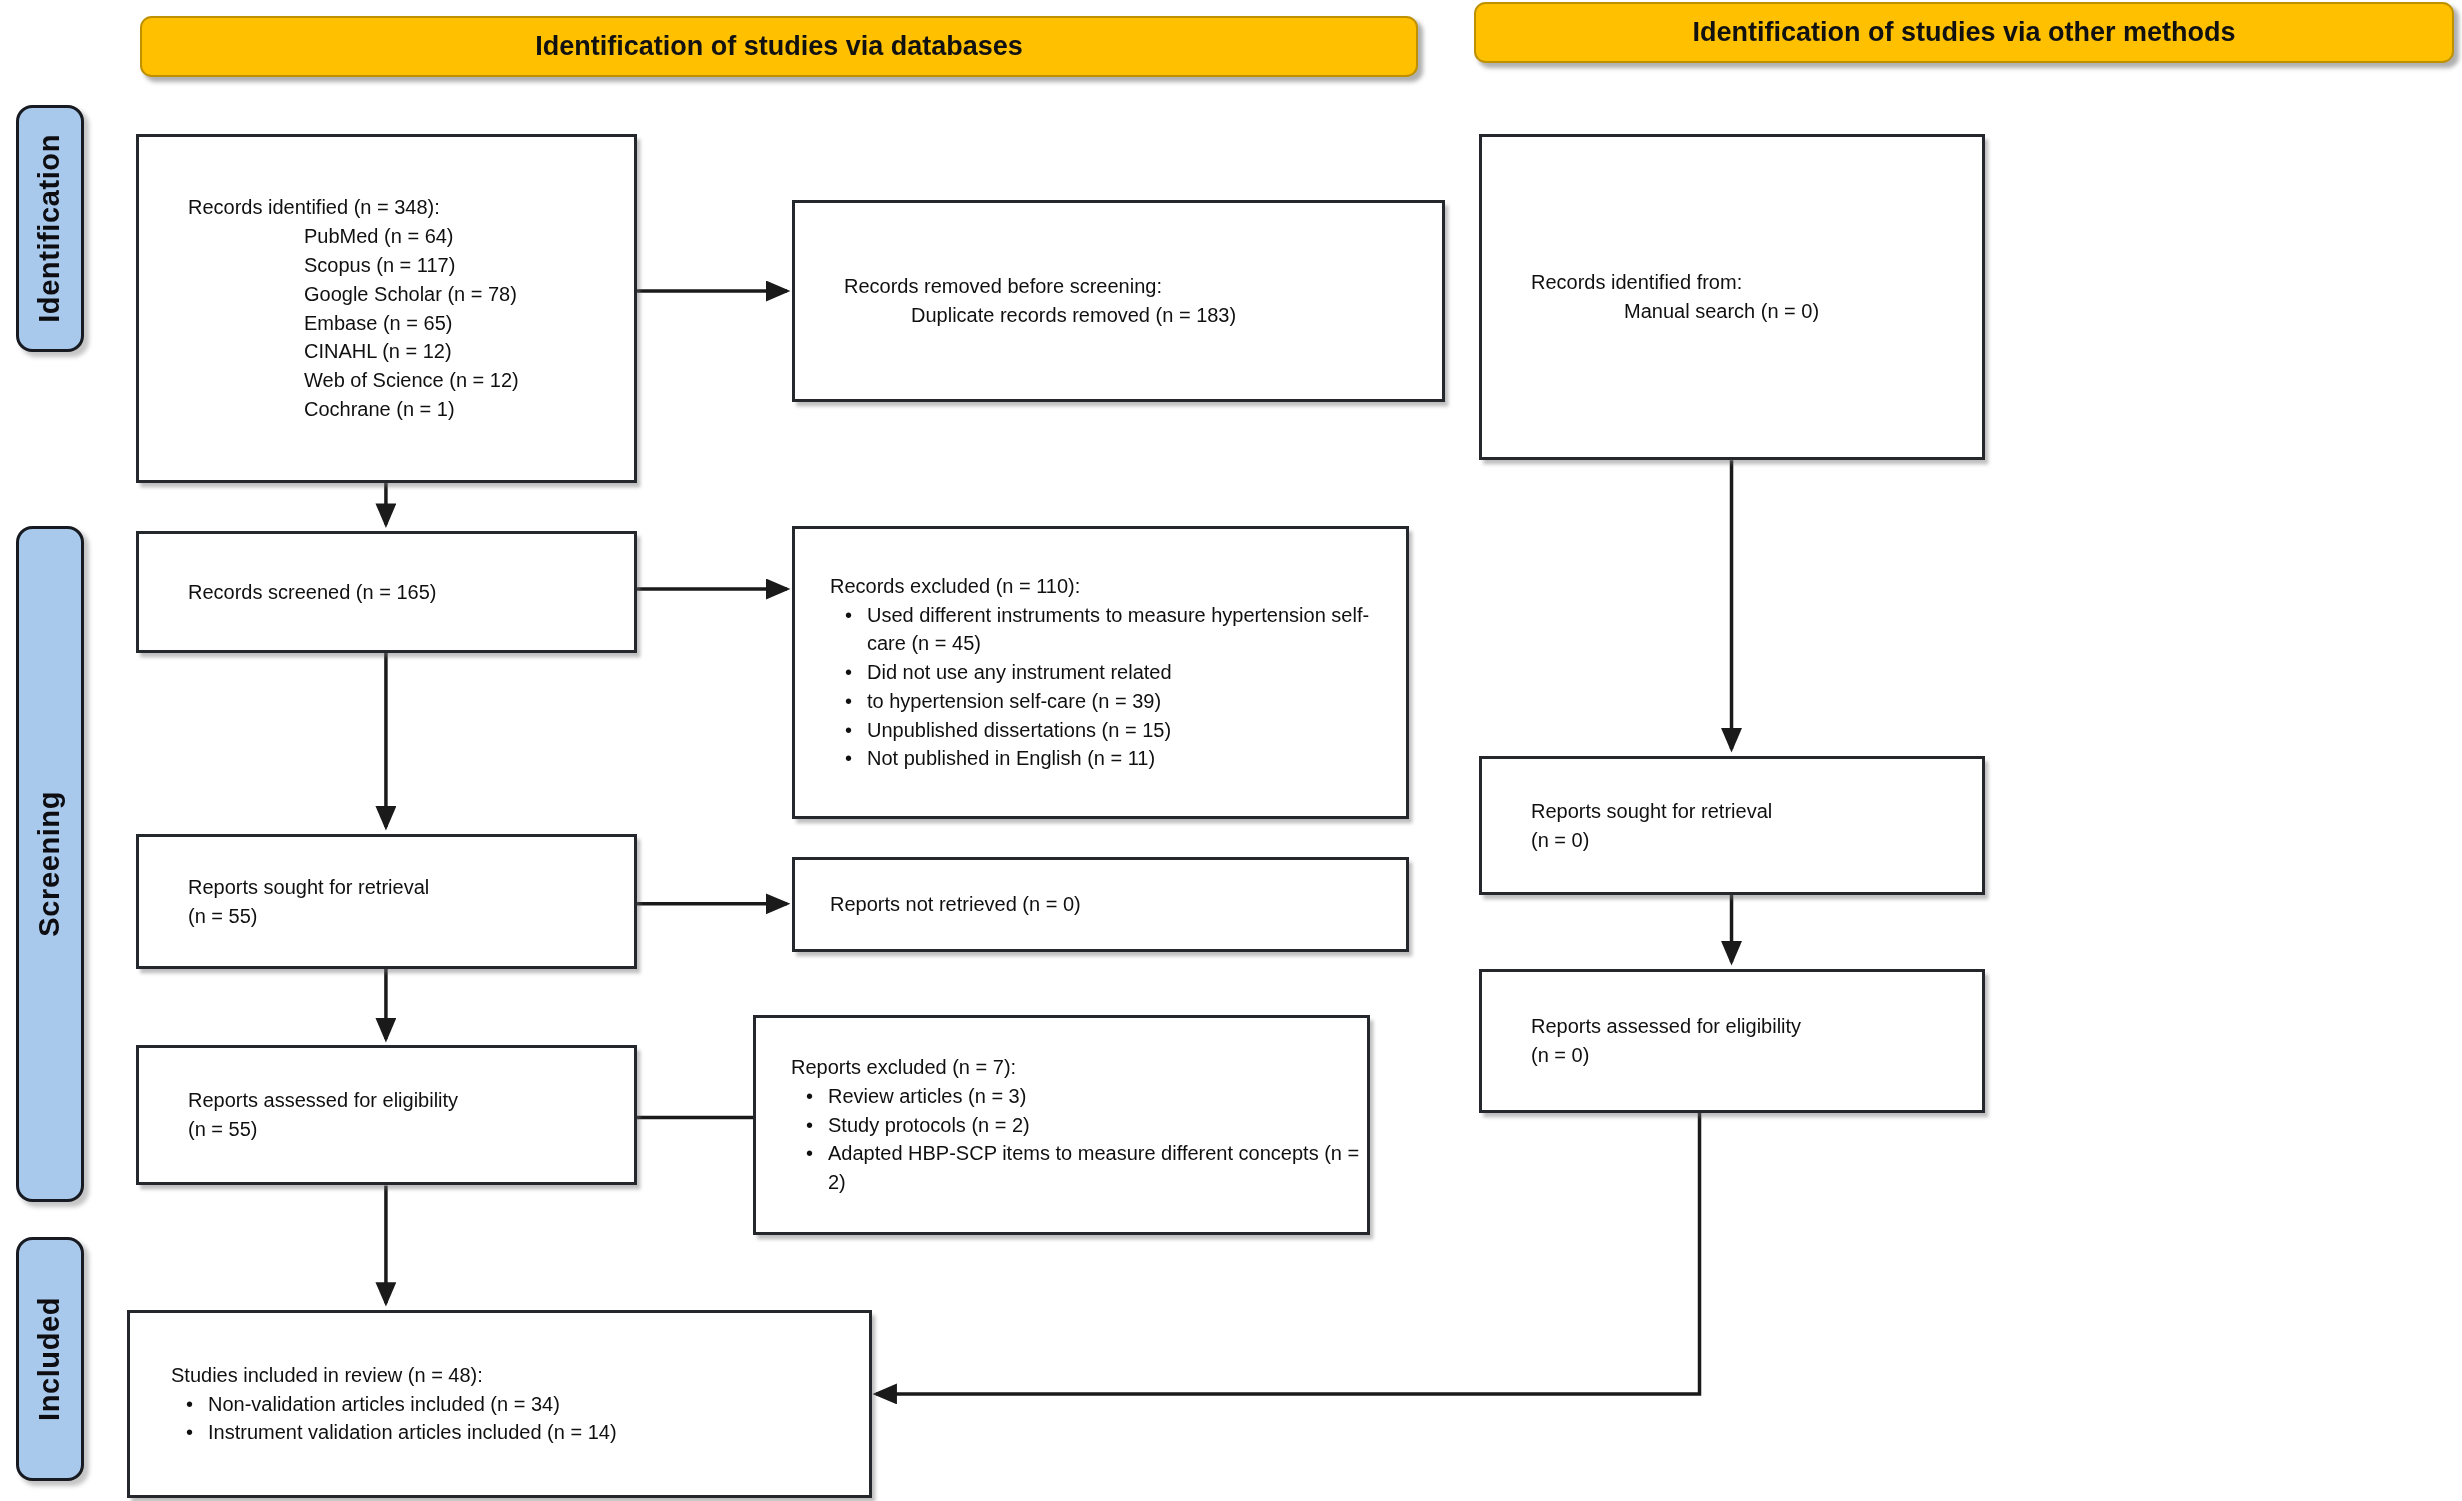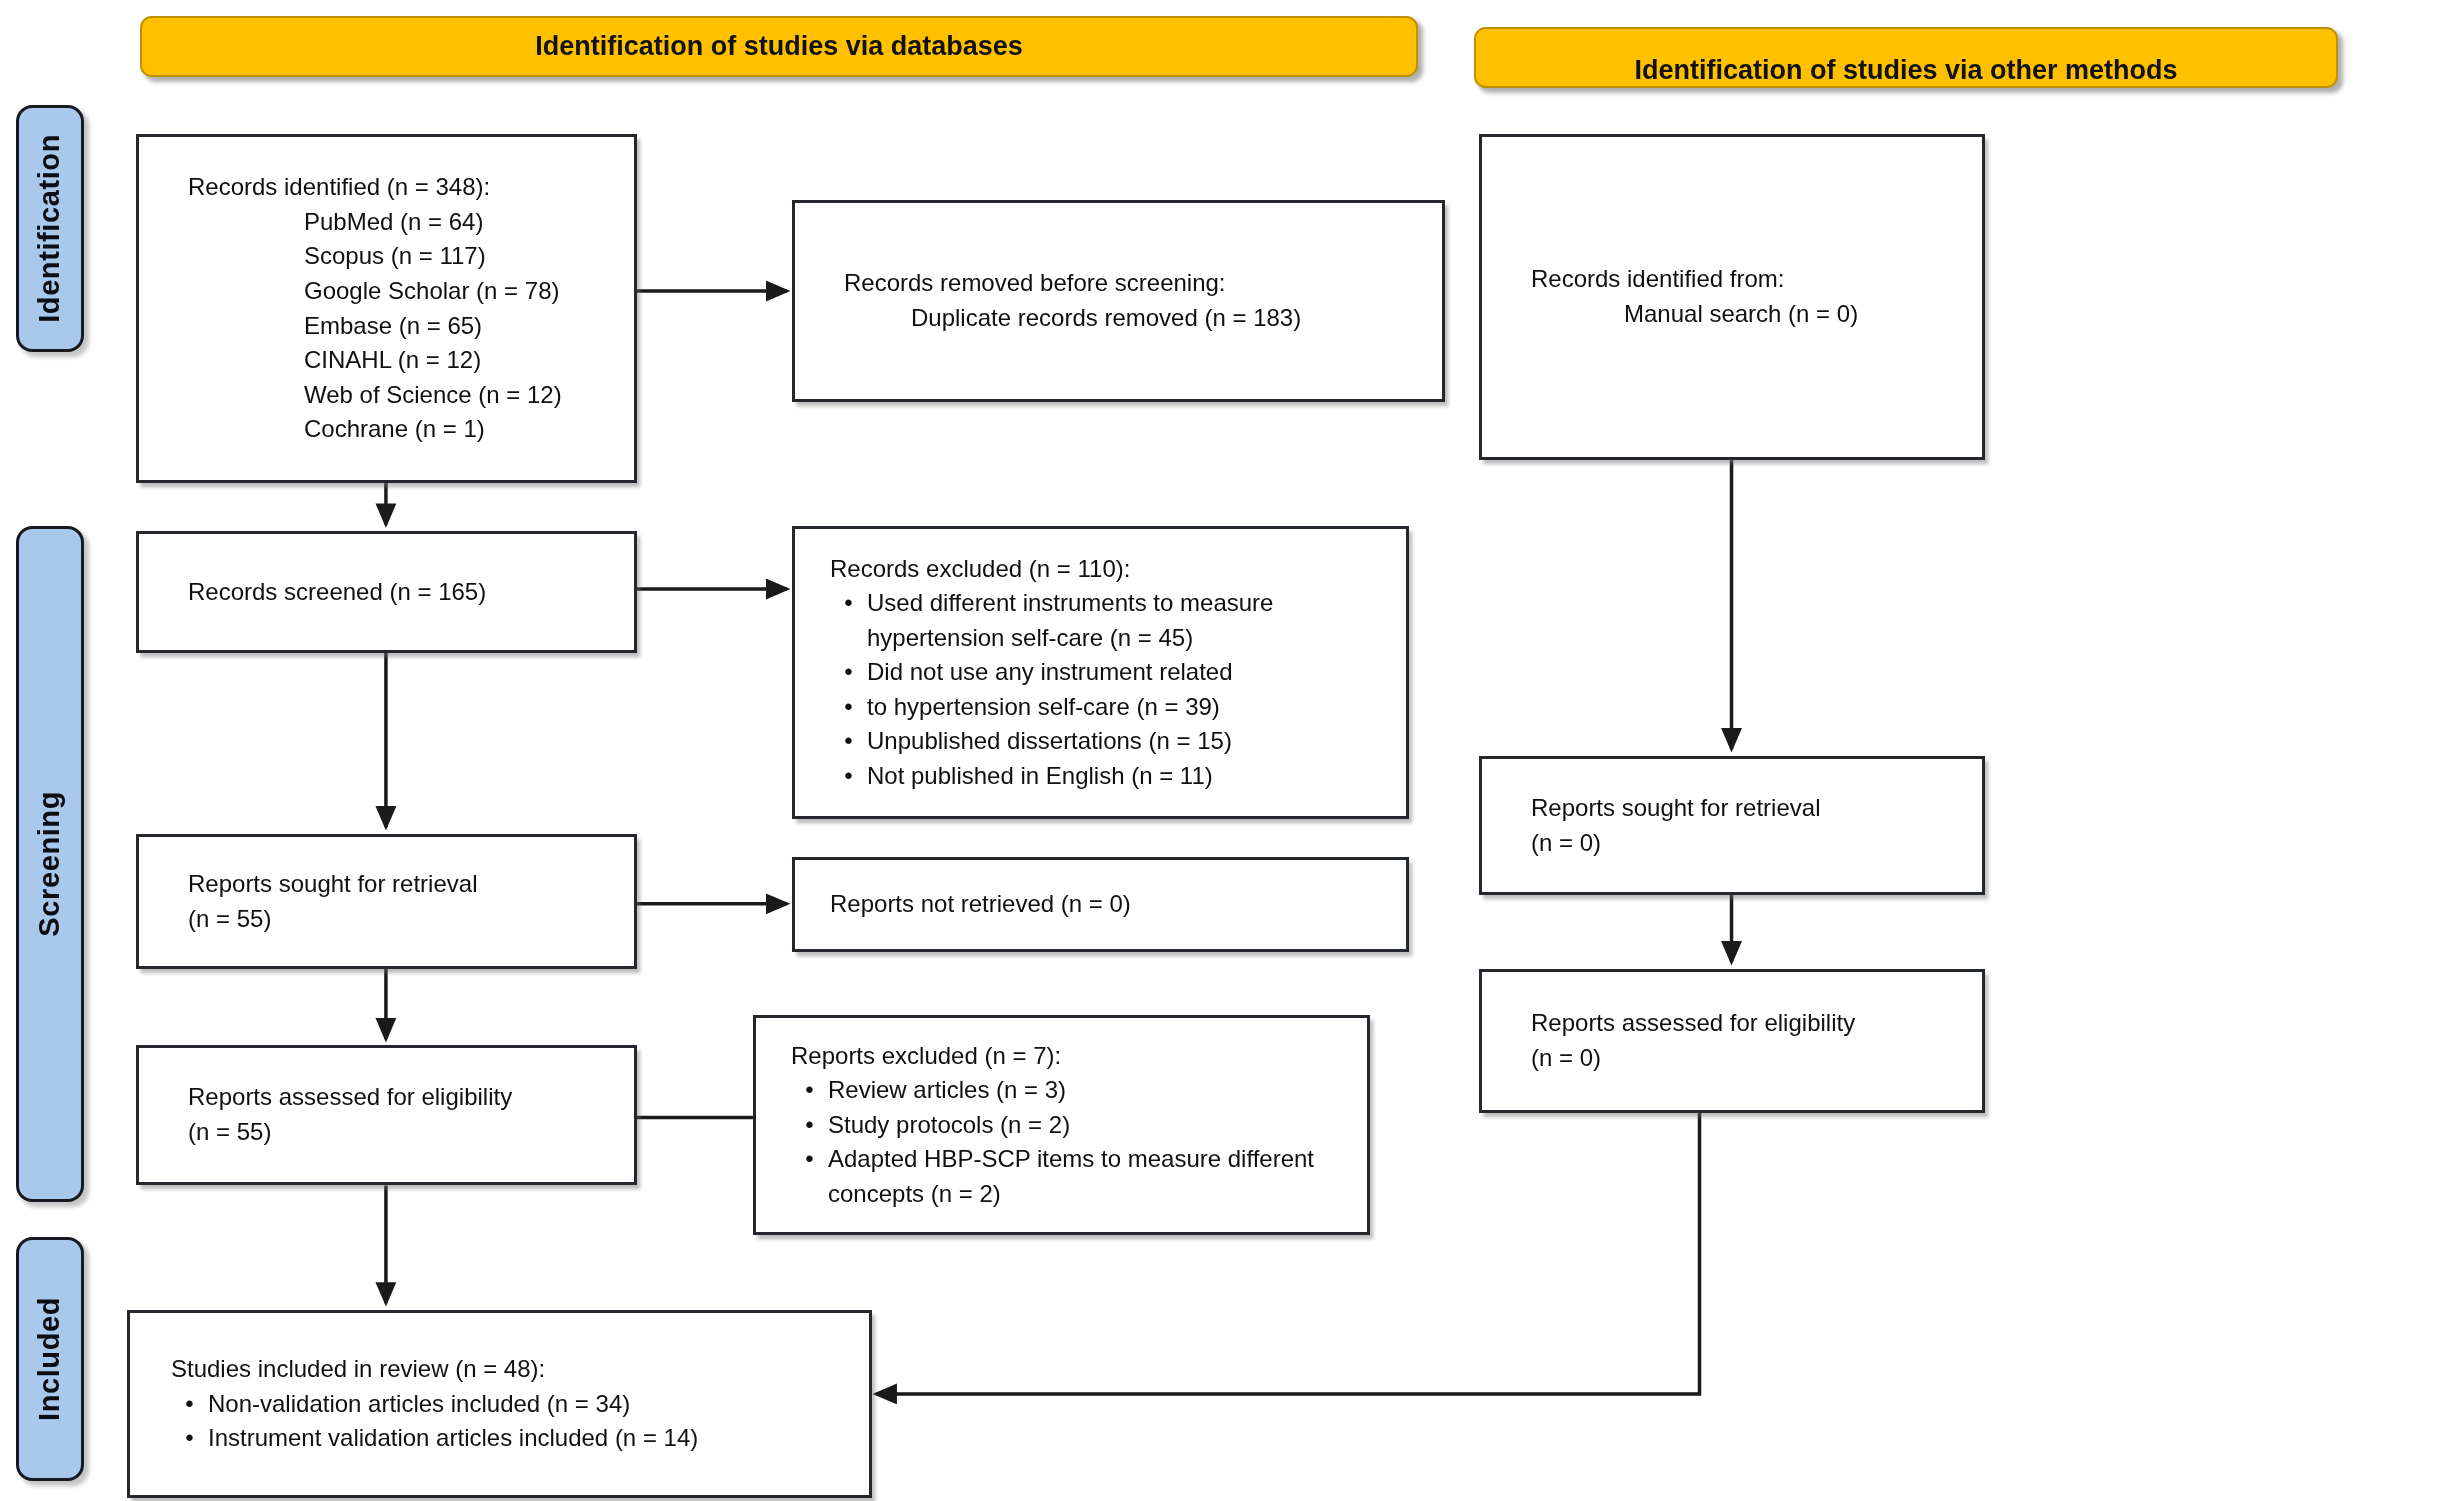--- a/index.html
+++ b/index.html
@@ -51,21 +51,21 @@
     letter-spacing: 0.6px;
   }
   .box {
     position: absolute;
     background: #ffffff;
     border: 3.5px solid #24272c;
     box-sizing: border-box;
     display: flex;
     flex-direction: column;
     justify-content: center;
-    font-size: 24px;
+    font-size: 20px;
     line-height: 1.44;
     box-shadow: 3.5px 4.7px 3.5px rgba(110,110,110,0.45);
     padding-left: 49px;
     padding-right: 0;
   }
   .box .indent-200 { padding-left: 116px; }
   .box .indent-115 { padding-left: 67px; }
   .box .indent-160 { padding-left: 93px; }
   ul.bullets { list-style: none; margin: 0; padding: 0; }
   ul.bullets li { display: flex; }
@@ -98,21 +98,21 @@
       <line x1="663" y1="2037" x2="663" y2="2239" marker-end="url(#ah)"></line>
       <line x1="2975" y1="791" x2="2975" y2="1287" marker-end="url(#ah)"></line>
       <line x1="2975" y1="1536" x2="2975" y2="1653" marker-end="url(#ah)"></line>
       <polyline points="2920,1911 2920,2395 1505,2395" marker-end="url(#ah)"></polyline>
     </g>
   </svg>
 
   <div class="banner" style="left:140px; top:15.7px; width:1278px; height:61px;">
     <span>Identification of studies via databases</span>
   </div>
-  <div class="banner" style="left:1474px; top:27px; width:864px; height:61px;align-items:flex-end;">
+  <div class="banner" style="left:1474px; top:2px; width:980px; height:61px;">
     <span>Identification of studies via other methods</span>
   </div>
 
   <div class="tab" style="left:15.7px; top:105px; width:68px; height:247px;">
     <span>Identification</span>
   </div>
   <div class="tab" style="left:15.7px; top:526px; width:68px; height:676px;">
     <span>Screening</span>
   </div>
   <div class="tab" style="left:15.7px; top:1237px; width:68px; height:244px;">

